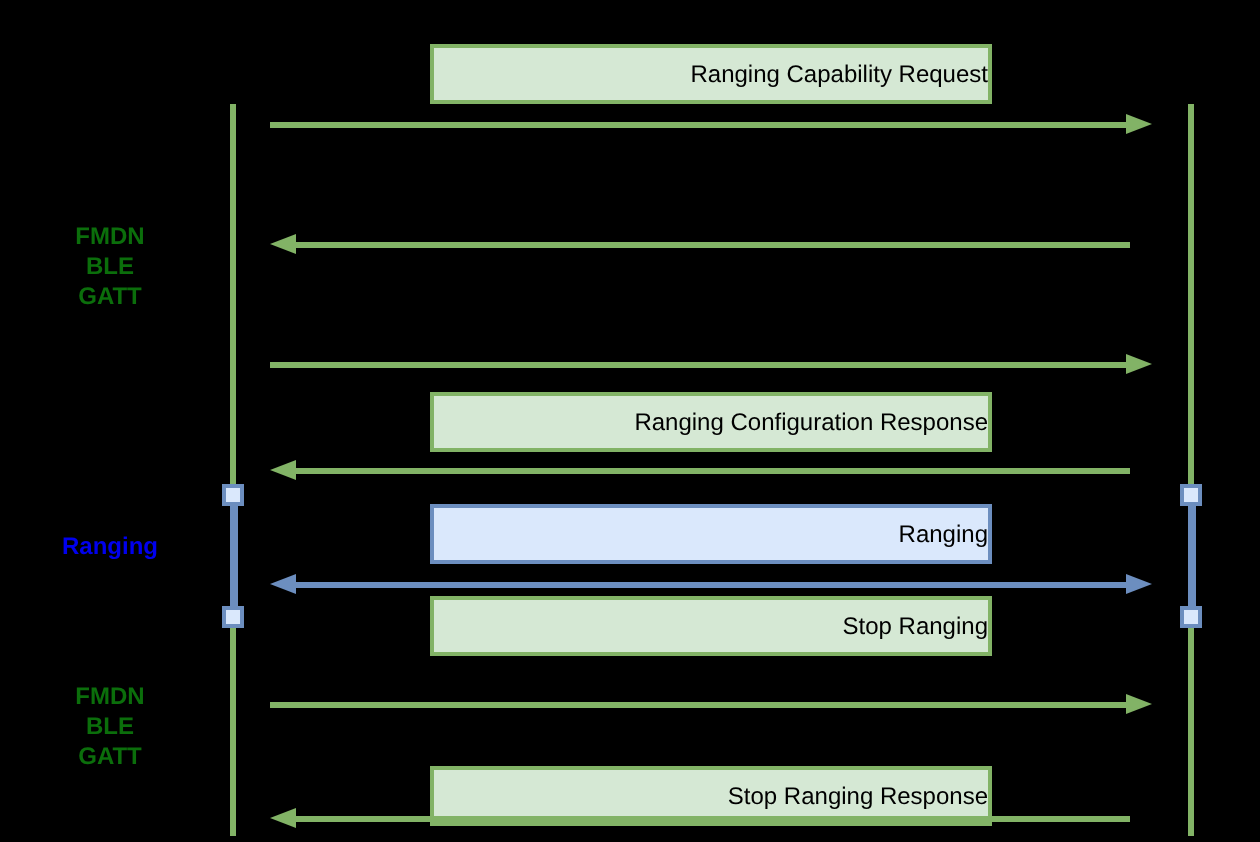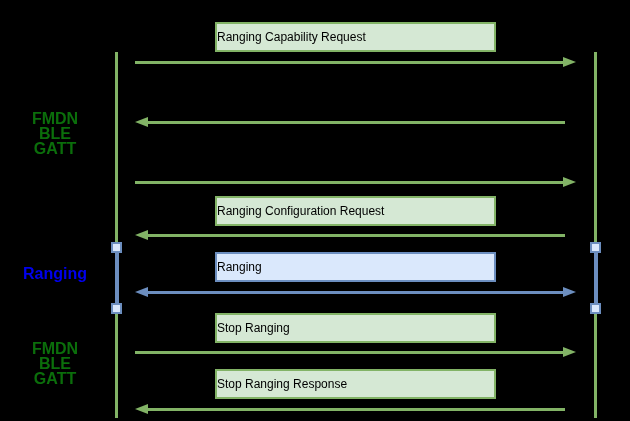--- a/index.html
+++ b/index.html
@@ -51,21 +51,21 @@
     position: absolute;
     left: 215px;
     width: 281px;
     height: 30px;
     box-sizing: border-box;
     border: 2px solid #82b366;
     background: #d5e8d4;
     color: #000000;
     font-size: 12px;
     line-height: 26px;
-    text-align: left;
+    text-align: right;
     white-space: nowrap;
   }
   .msg-box.blue {
     border-color: #6c8ebf;
     background: #dae8fc;
   }
 
   
   .arrow {
     position: absolute;
@@ -95,21 +95,21 @@
   .arrow.blue .shaft { background: #6c8ebf; }
   .arrow.blue .head.h-right { border-left-color: #6c8ebf; }
   .arrow.blue .head.h-left  { border-right-color: #6c8ebf; }
 
   
   .phase-label {
     position: absolute;
     left: 15px;
     width: 80px;
     text-align: center;
-    font-size: 16px;
+    font-size: 12px;
     font-weight: bold;
     line-height: 15px;
   }
   .phase-label.green { color: #0b6e0b; }
   .phase-label.blue  { color: #0000ee; }
   .phase-label span { display: block; }
 </style>
 </head>
 <body>
 
@@ -148,38 +148,38 @@
   <div class="arrow dir-left" style="top:117px;">
     <span class="head h-left"></span>
     <span class="shaft"></span>
   </div>
 
   <div class="arrow dir-right" style="top:177px;">
     <span class="shaft"></span>
     <span class="head h-right"></span>
   </div>
 
-  <div class="msg-box" style="top:196px;">Ranging Configuration Request</div>
+  <div class="msg-box" style="top:196px;">Ranging Configuration Response</div>
   <div class="arrow dir-left" style="top:230px;">
     <span class="head h-left"></span>
     <span class="shaft"></span>
   </div>
 
   <div class="msg-box blue" style="top:252px;">Ranging</div>
   <div class="arrow dir-both blue" style="top:287px;">
     <span class="head h-left"></span>
     <span class="shaft"></span>
     <span class="head h-right"></span>
   </div>
 
-  <div class="msg-box" style="top:313px;">Stop Ranging</div>
+  <div class="msg-box" style="top:298px;">Stop Ranging</div>
   <div class="arrow dir-right" style="top:347px;">
     <span class="shaft"></span>
     <span class="head h-right"></span>
   </div>
 
-  <div class="msg-box" style="top:369px;">Stop Ranging Response</div>
+  <div class="msg-box" style="top:383px;">Stop Ranging Response</div>
   <div class="arrow dir-left" style="top:404px;">
     <span class="head h-left"></span>
     <span class="shaft"></span>
   </div>
 
 </div>
 
 </body></html>

